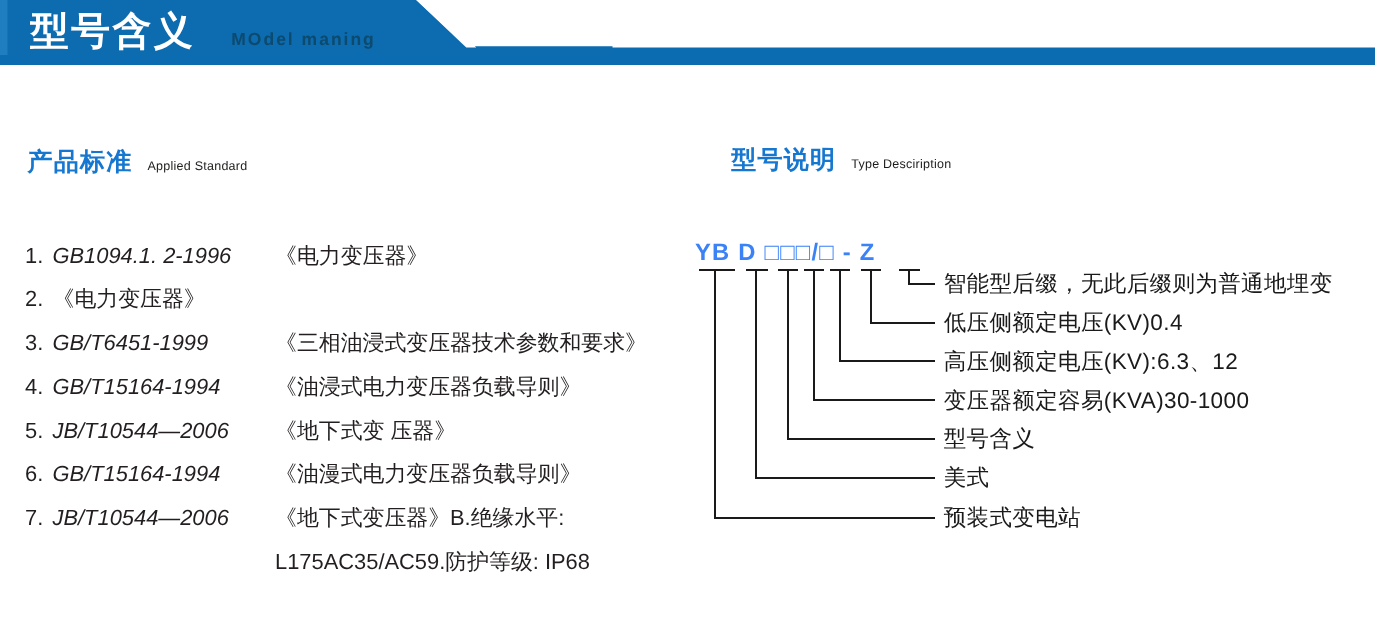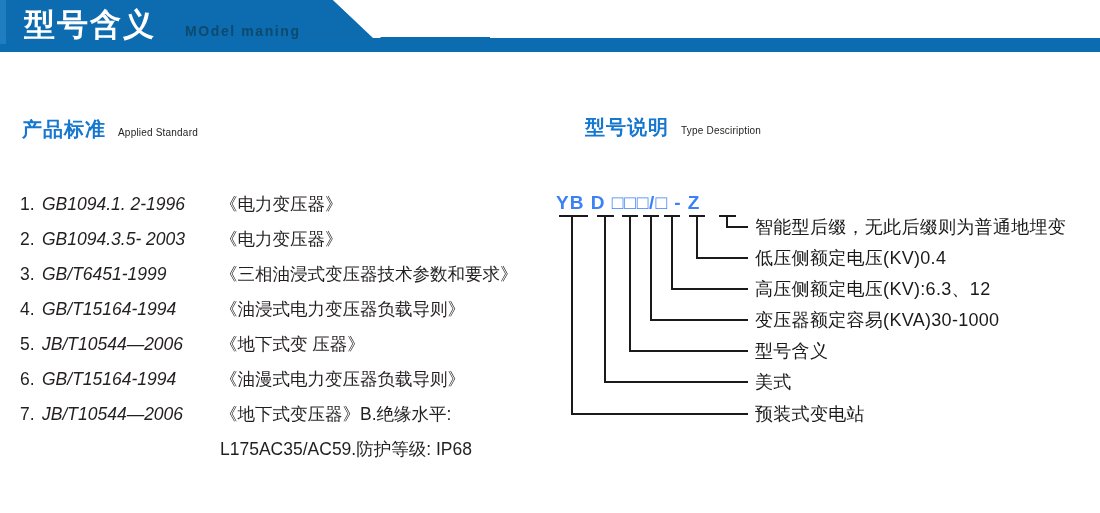--- a/index.html
+++ b/index.html
@@ -161,21 +161,20 @@
 </div>
 
 <div id="standards">
   <div class="std-row">
     <span class="std-num">1.</span>
     <span class="std-code">GB1094.1. 2-1996</span>
     <span class="std-name">《电力变压器》</span>
   </div>
   <div class="std-row">
     <span class="std-num">2.</span>
-    <span class="std-code">GB1094.3.5- 2003</span>
     <span class="std-name">《电力变压器》</span>
   </div>
   <div class="std-row">
     <span class="std-num">3.</span>
     <span class="std-code">GB/T6451-1999</span>
     <span class="std-name">《三相油浸式变压器技术参数和要求》</span>
   </div>
   <div class="std-row">
     <span class="std-num">4.</span>
     <span class="std-code">GB/T15164-1994</span>

